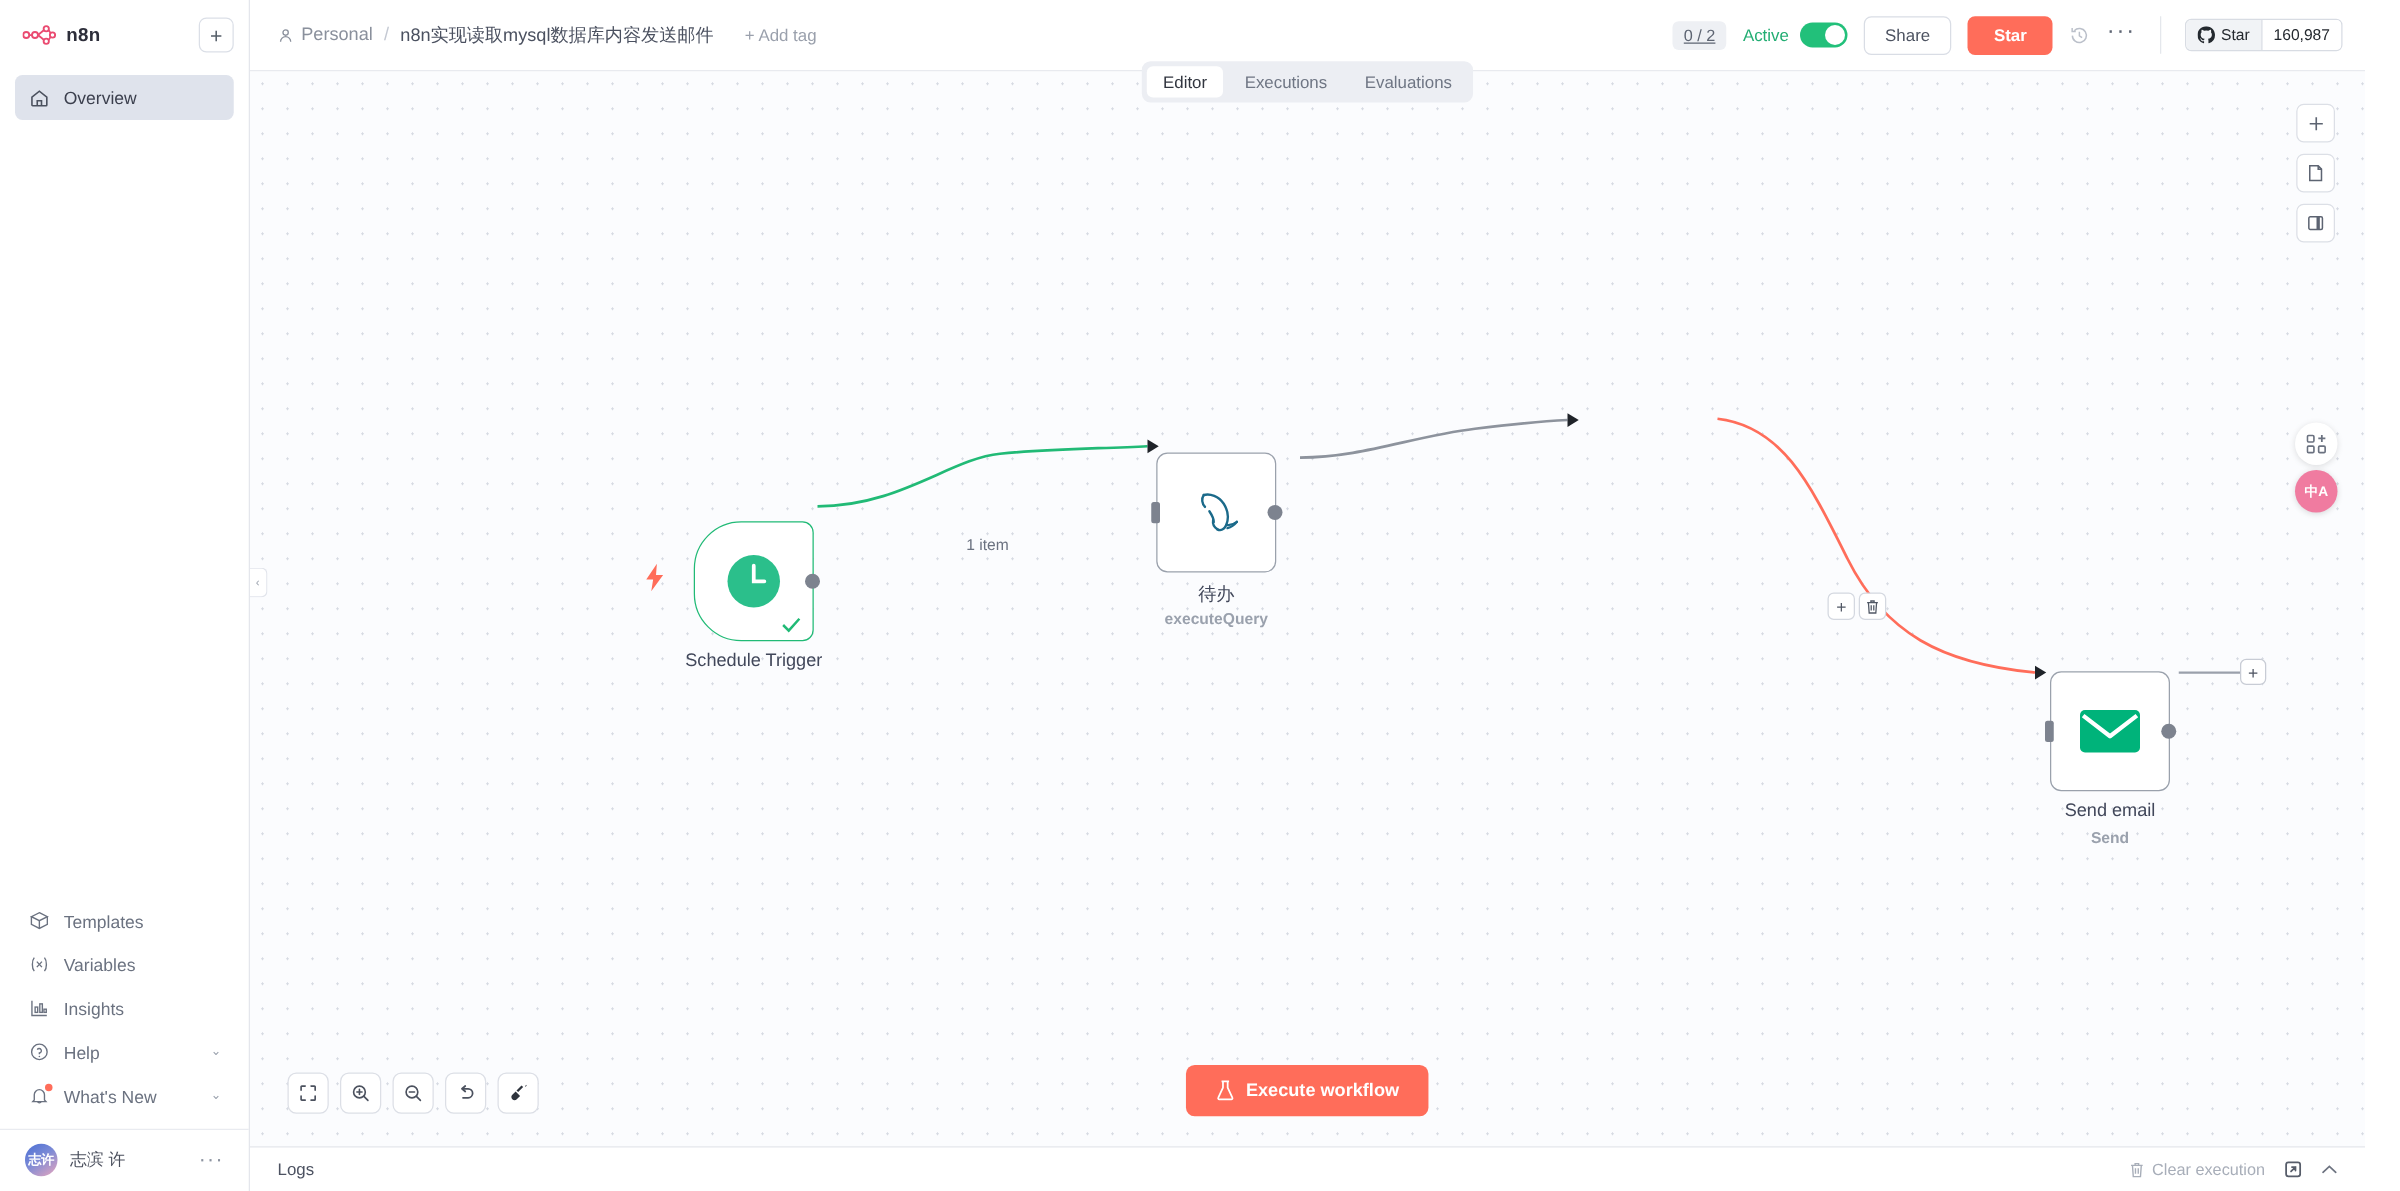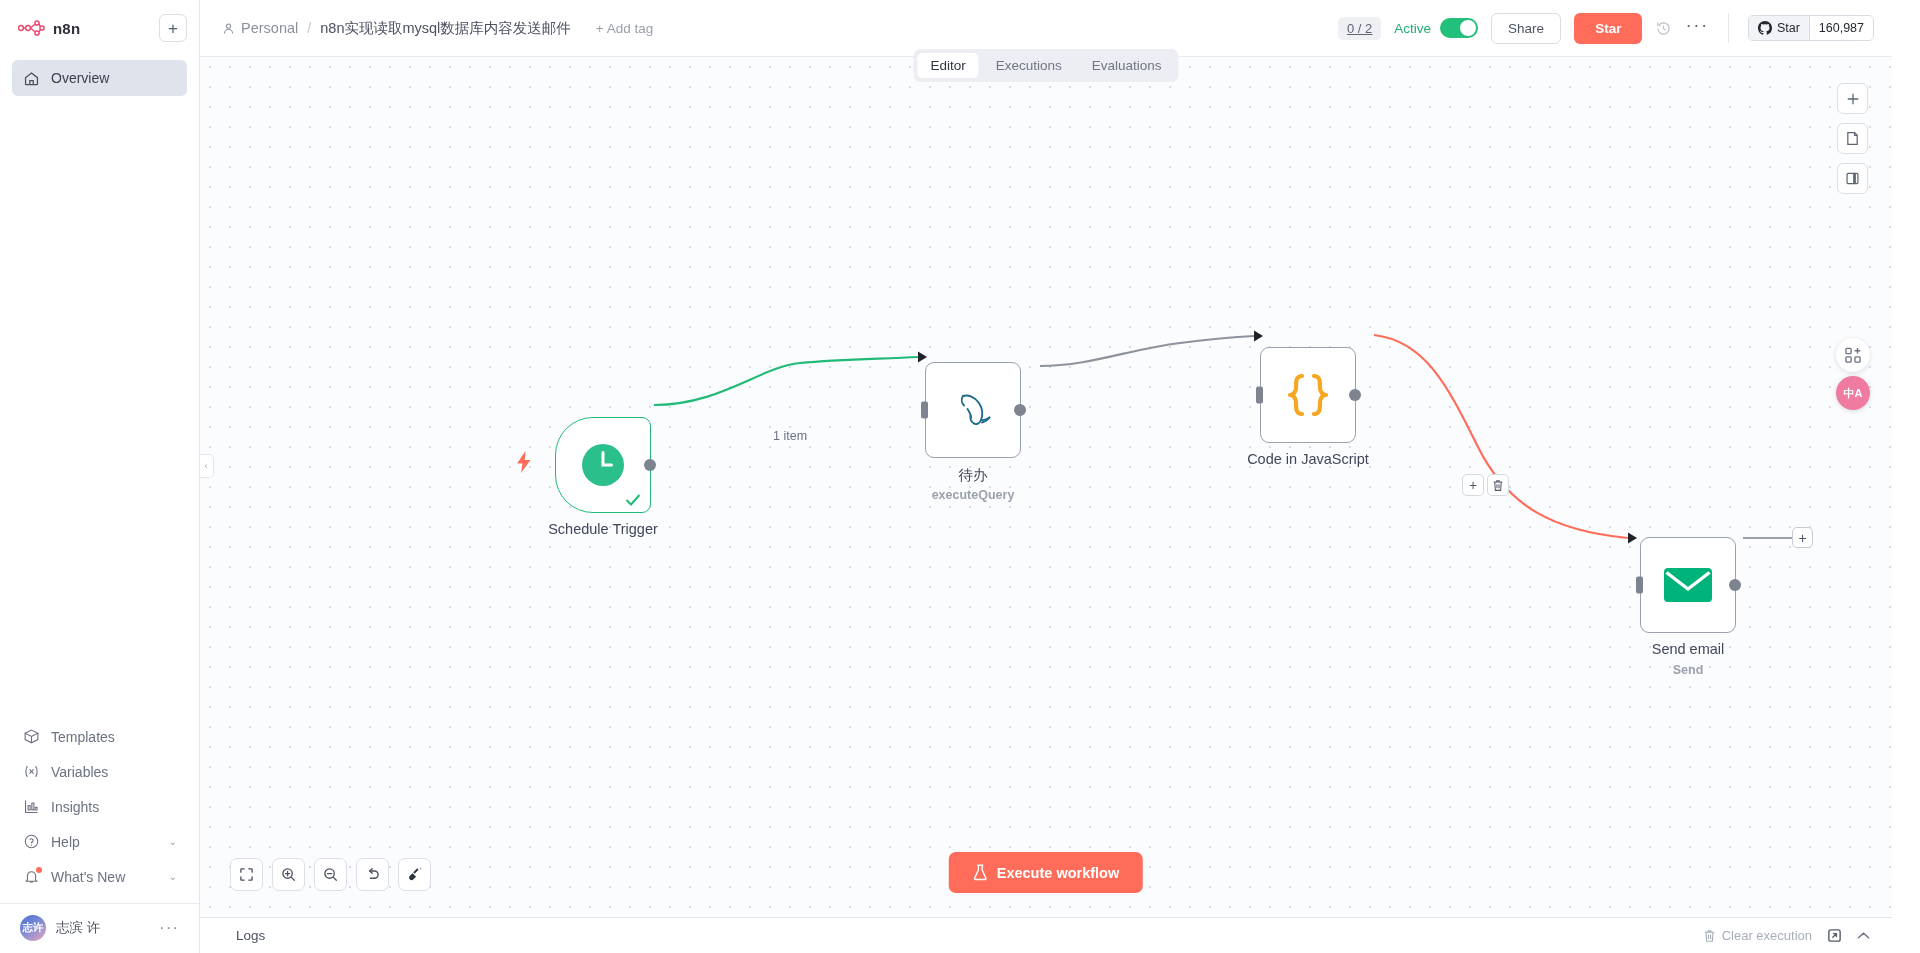--- a/index.html
+++ b/index.html
@@ -184,21 +184,21 @@
     background: #ff6d5a; color: #fff; border: none; border-radius: 7px;
     font-size: 14.5px; font-weight: 700; padding: 12px 24px; cursor: pointer;
     display: flex; align-items: center; gap: 9px; z-index: 14; font-family: inherit;
   }
 
   
   .logs-bar {
     height: 36px; flex: 0 0 36px; background: #fff; border-top: 1px solid #e4e6ec;
     display: flex; align-items: center; padding: 0 22px; z-index: 20;
   }
-  .logs-title { font-size: 13.5px; color: #4c5261; cursor: pointer; margin-left: 14px; }
+  .logs-title { font-size: 13.5px; color: #4c5261; cursor: pointer; }
   .logs-right { margin-left: auto; display: flex; align-items: center; gap: 15px; }
   .logs-clear { display: flex; align-items: center; gap: 6px; font-size: 13px; color: #a8aeb9; cursor: pointer; }
   .logs-ico { color: #575d6a; cursor: pointer; display: flex; align-items: center; }
   .logs-chev { color: #6d7380; font-size: 11px; cursor: pointer; }
   svg { display: block; }
 </style>
 </head>
 <body>
 
 <div class="app">
@@ -414,33 +414,20 @@
           <span class="node-check">
             <svg width="16" height="14" viewBox="0 0 16 14" fill="none" stroke="#21ba76" stroke-width="2">
                 <path d="M1.5 7 L6 11.5 L14.5 2"></path>
               </svg>
           </span>
           <span class="port-out"></span>
         </div>
         <div class="node-title">Schedule Trigger</div>
       </div>
 
-      <div class="node" style="left:1060px; top:290px;">
-        <div class="node-box">
-          <span>
-            <svg width="52" height="48" viewBox="0 0 52 48" fill="none" stroke="#f5a623" stroke-width="4.2" stroke-linecap="round" stroke-linejoin="round">
-              <path d="M20 5 C14 5 14 10 14 17 C14 21 11 24 8 24 C11 24 14 27 14 31 C14 38 14 43 20 43"></path>
-              <path d="M32 5 C38 5 38 10 38 17 C38 21 41 24 44 24 C41 24 38 27 38 31 C38 38 38 43 32 43"></path>
-            </svg>
-          </span>
-          <span class="port-in"></span>
-          <span class="port-out"></span>
-        </div>
-        <div class="node-title">Code in JavaScript</div>
-      </div>
 
       <div class="conn-btns" style="left:1262px; top:417px;">
         <div class="conn-btn">+</div>
         <div class="conn-btn">
           <span>
             <svg width="12" height="13" viewBox="0 0 14 15" fill="none" stroke="#515865" stroke-width="1.2">
               <path d="M2 3.5 H12"></path>
                 <path d="M5.5 3.5 V2 H8.5 V3.5"></path>
               <path d="M3.2 3.5 L3.9 13.2 H10.1 L10.8 3.5"></path>
               <path d="M5.8 6 V10.8 M8.2 6 V10.8"></path>

